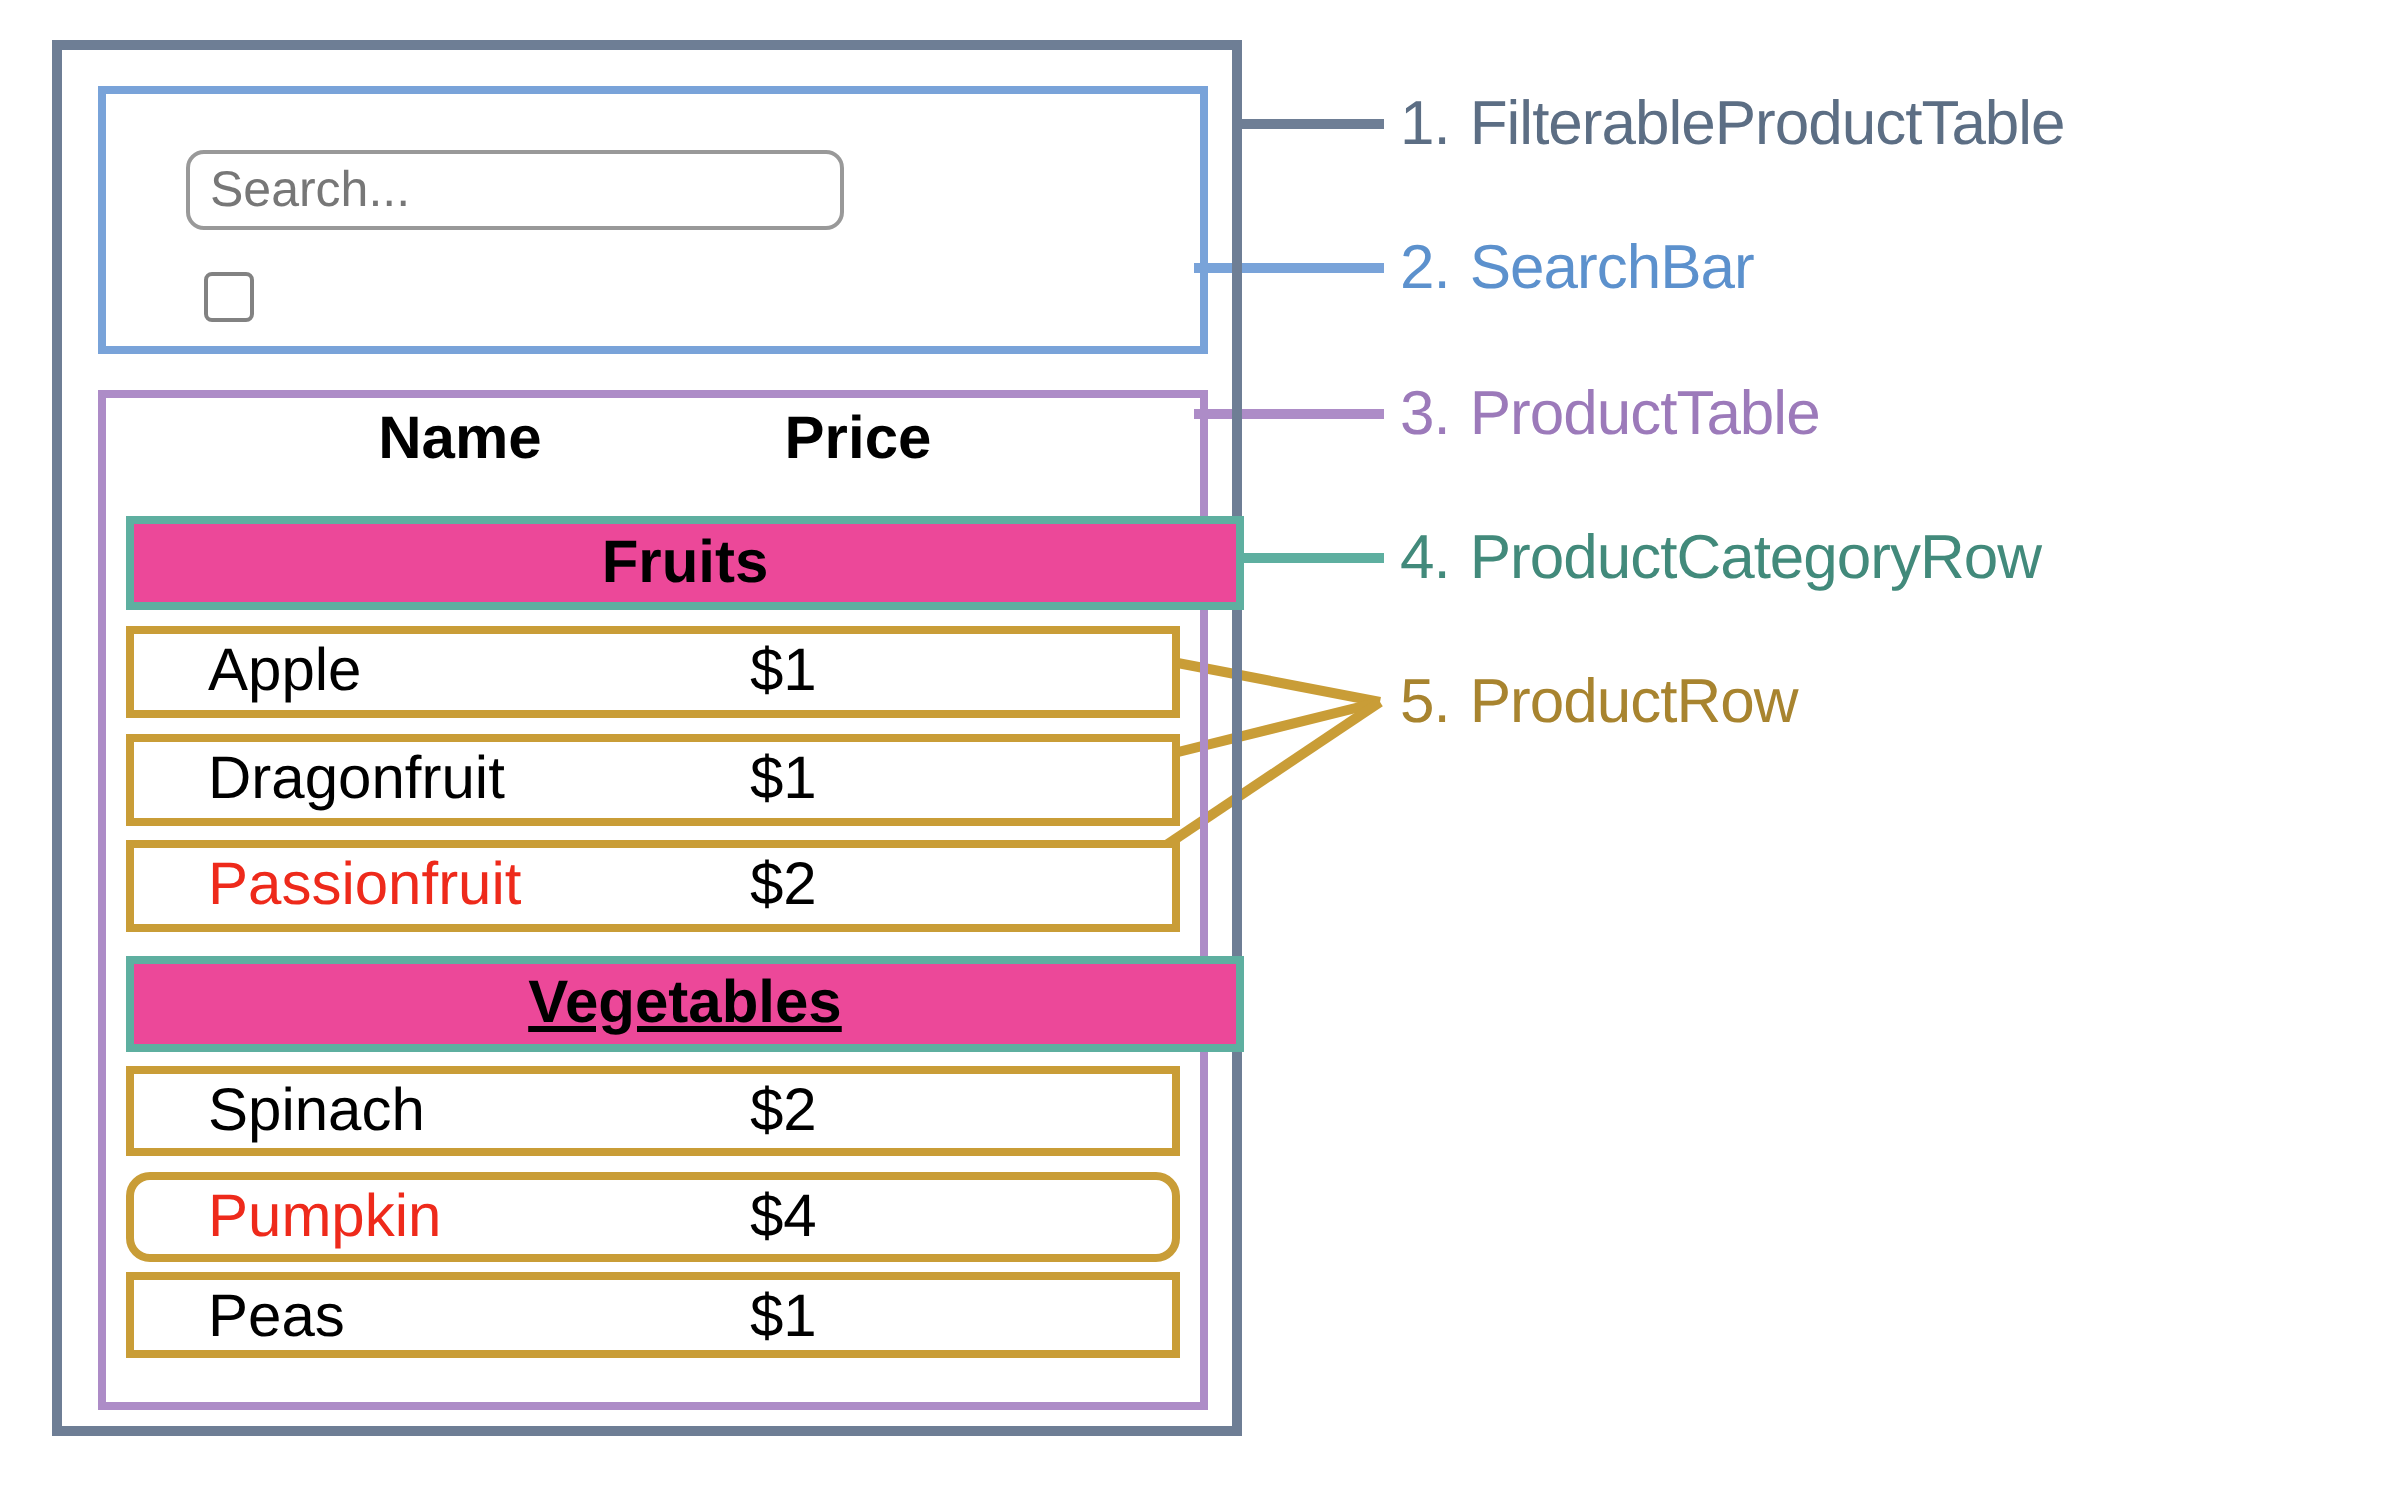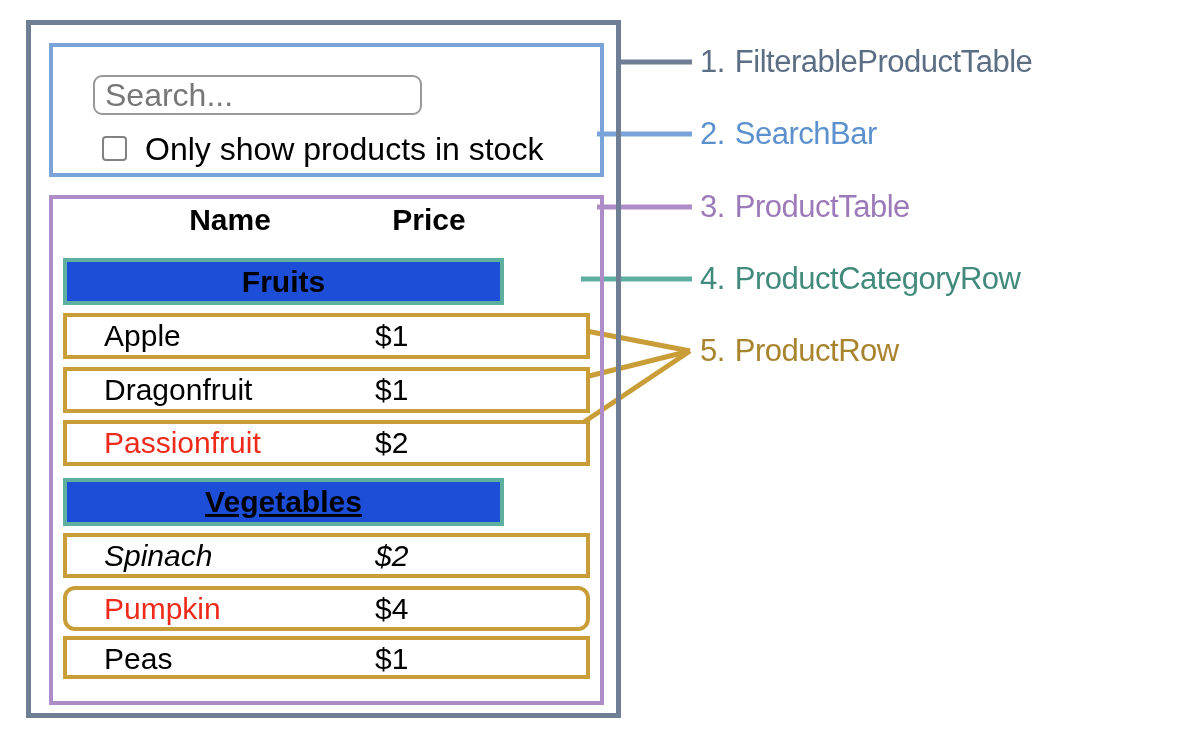--- a/index.html
+++ b/index.html
@@ -21,42 +21,42 @@
 
   
   .outer-box{left:26px;top:20px;width:595px;height:698px;border:5px solid var(--slate-border);}
   .searchbar-box{left:44px;top:38px;width:555px;height:134px;border:4px solid var(--blue-border);}
   .table-box{left:44px;top:190px;width:555px;height:510px;border:4px solid var(--purple-border);}
 
   
   .search-input{
     left:40px;top:28px;width:329px;height:40px;
     border:2px solid var(--input-border);border-radius:9px;
-    font-family:inherit;font-size:32px;color:#000;padding:0 10px;outline:none;background:#fff;
+    font-family:inherit;font-size:25px;color:#000;padding:0 10px;outline:none;background:#fff;
   }
   .search-input::placeholder{color:var(--placeholder);opacity:1;}
   .checkbox{left:49px;top:89px;width:25px;height:25px;border:2px solid #828282;border-radius:4px;background:#fff;}
   .checkbox-label{left:92px;top:84px;height:36px;line-height:36px;font-size:32px;white-space:nowrap;}
 
   
   .thead{left:0;top:4px;width:100%;height:34px;}
   .th{position:absolute;width:140px;text-align:center;font-weight:bold;font-size:30px;line-height:34px;}
   .th-name{left:107px;} .th-price{left:306px;}
 
-  .category-row{left:10px;width:441px;border:4px solid var(--teal-border);background:#1d4ed8;
+  .category-row{left:10px;width:559px;border:4px solid var(--teal-border);background:#ec4899;
     display:flex;align-items:center;justify-content:center;font-weight:bold;font-size:30px;}
   .cat-fruits{top:59px;height:47px;}
   .cat-vegetables{top:279px;height:48px;text-decoration:underline;}
 
   .product-row{left:10px;width:527px;height:46px;border:4px solid var(--gold-border);background:#fff;text-align:center;}
   .product-row .cell-name{position:absolute;left:37px;top:0;height:38px;line-height:38px;font-size:30px;white-space:nowrap;}
   .product-row .cell-price{position:absolute;left:308px;top:0;height:38px;line-height:38px;font-size:30px;}
   .product-row.oos .cell-name{color:var(--oos-red);}
   .row-apple{top:114px;} .row-dragonfruit{top:168px;} .row-passionfruit{top:221px;}
-  .row-spinach{top:334px;height:45px;font-style:italic;} .row-pumpkin{top:387px;height:45px;border-radius:12px;} .row-peas{top:437px;height:43px;}
+  .row-spinach{top:334px;height:45px;} .row-pumpkin{top:387px;height:45px;border-radius:12px;} .row-peas{top:437px;height:43px;}
 
   
   .annotation{left:700px;height:48px;line-height:48px;font-size:31px;white-space:nowrap;letter-spacing:-0.5px;}
   .ann-1{top:38px;color:var(--slate-text);}
   .ann-2{top:110px;color:var(--blue-text);}
   .ann-3{top:183px;color:var(--purple-text);}
   .ann-4{top:255px;color:var(--teal-text);}
   .ann-5{top:327px;color:var(--gold-text);}
   .annotation .num{margin-right:10px;}
 
@@ -74,21 +74,20 @@
   <line x1="581" y1="330" x2="690" y2="351" stroke="var(--gold-border)" stroke-width="5"></line>
   <line x1="581" y1="378" x2="690" y2="351" stroke="var(--gold-border)" stroke-width="5"></line>
   <line x1="581" y1="424" x2="690" y2="351" stroke="var(--gold-border)" stroke-width="5"></line>
 </svg>
 
 <div class="abs outer-box">
 
   <div class="abs searchbar-box" style="left:18px;top:18px;">
     <input class="abs search-input" type="text" placeholder="Search..." style="">
     <span class="abs checkbox"></span>
-    <span class="abs checkbox-label">Only show products in stock</span>
   </div>
 
   <div class="abs table-box" style="left:18px;top:170px;">
     <div class="abs thead">
       <span class="th th-name">Name</span>
       <span class="th th-price">Price</span>
     </div>
 
     <div class="abs category-row cat-fruits">
       <span>Fruits</span>

